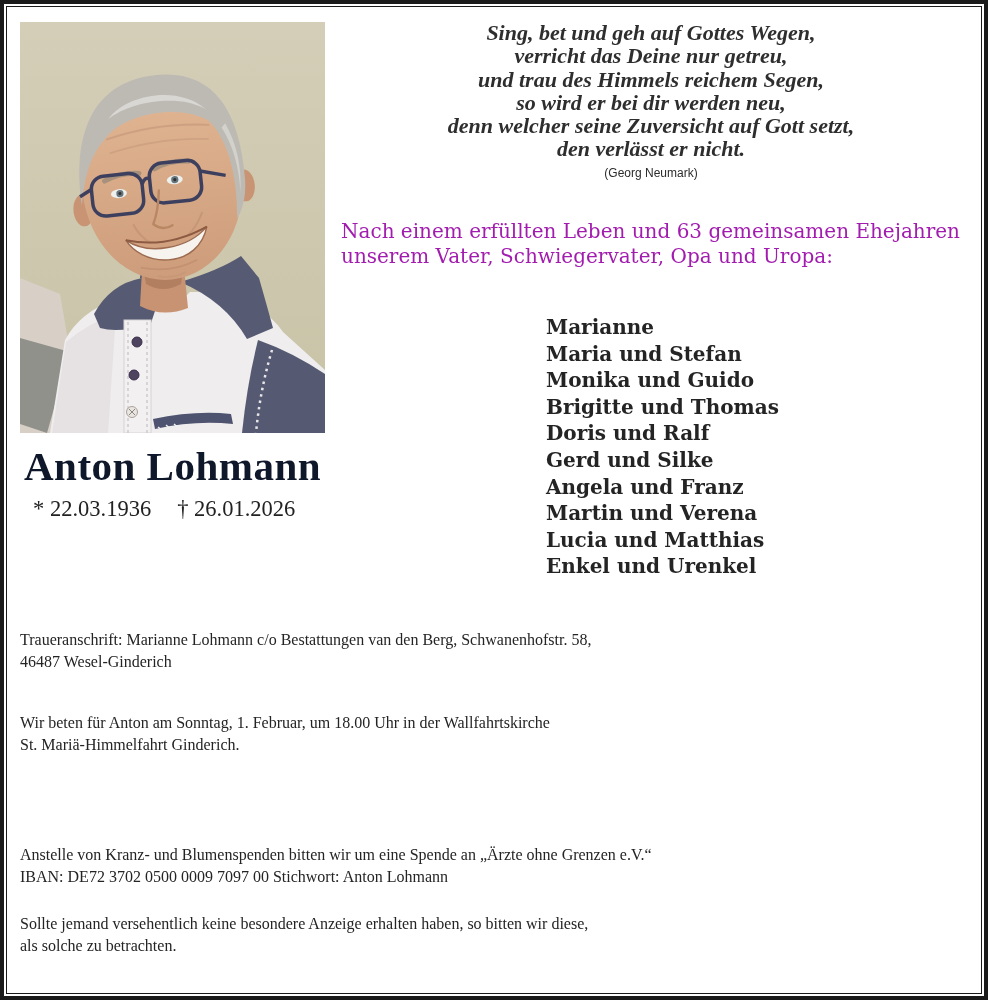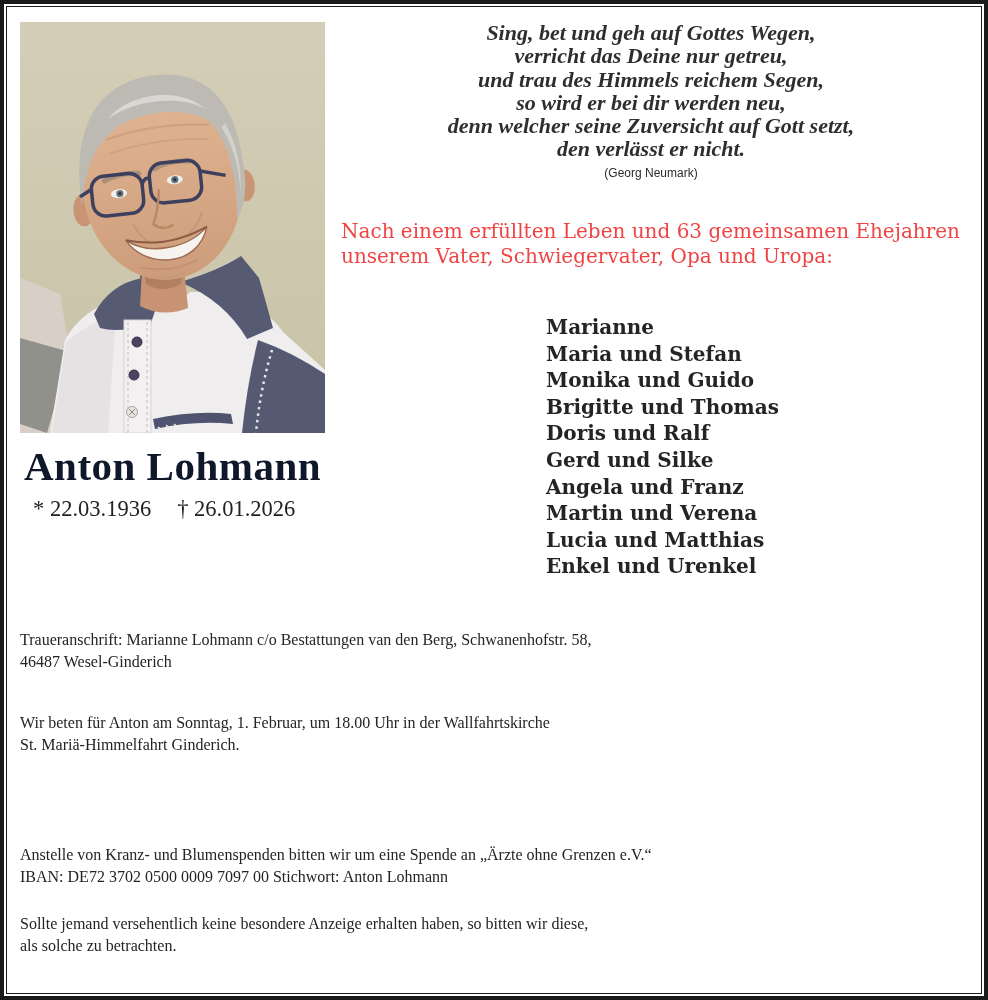--- a/index.html
+++ b/index.html
@@ -10,21 +10,21 @@
 
   .photo{position:absolute;left:20px;top:22px;width:305px;height:411px;}
   .photo svg{display:block;width:100%;height:100%;}
 
   .poem{position:absolute;left:342px;top:21px;width:618px;text-align:center;
         font-style:italic;font-weight:bold;font-size:22px;line-height:23.3px;color:#2e2e2e;}
   .attribution{position:absolute;left:342px;top:166px;width:618px;text-align:center;
         font-family:"Liberation Sans",sans-serif;font-size:12px;color:#2b2b2b;}
 
   .intro{position:absolute;left:341px;top:219px;font-family:"DejaVu Serif",serif;
-        font-size:20px;line-height:25.4px;color:#ef4444;}
+        font-size:20px;line-height:25.4px;color:#a21caf;}
   .intro .line{white-space:nowrap;}
 
   .mourners{position:absolute;left:546px;top:314px;font-family:"DejaVu Serif",serif;
         font-weight:bold;font-size:20px;line-height:26.6px;color:#242424;}
   .mourners .line{white-space:nowrap;}
 
   .deceased-name{position:absolute;left:24px;top:444px;font-weight:bold;font-size:41px;
         line-height:44px;color:#0f172a;letter-spacing:0.5px;white-space:nowrap;}
   .dates{position:absolute;left:33px;top:496px;font-size:22.5px;line-height:26px;color:#222;white-space:nowrap;}
   .dates .birth{margin-right:26px;}

